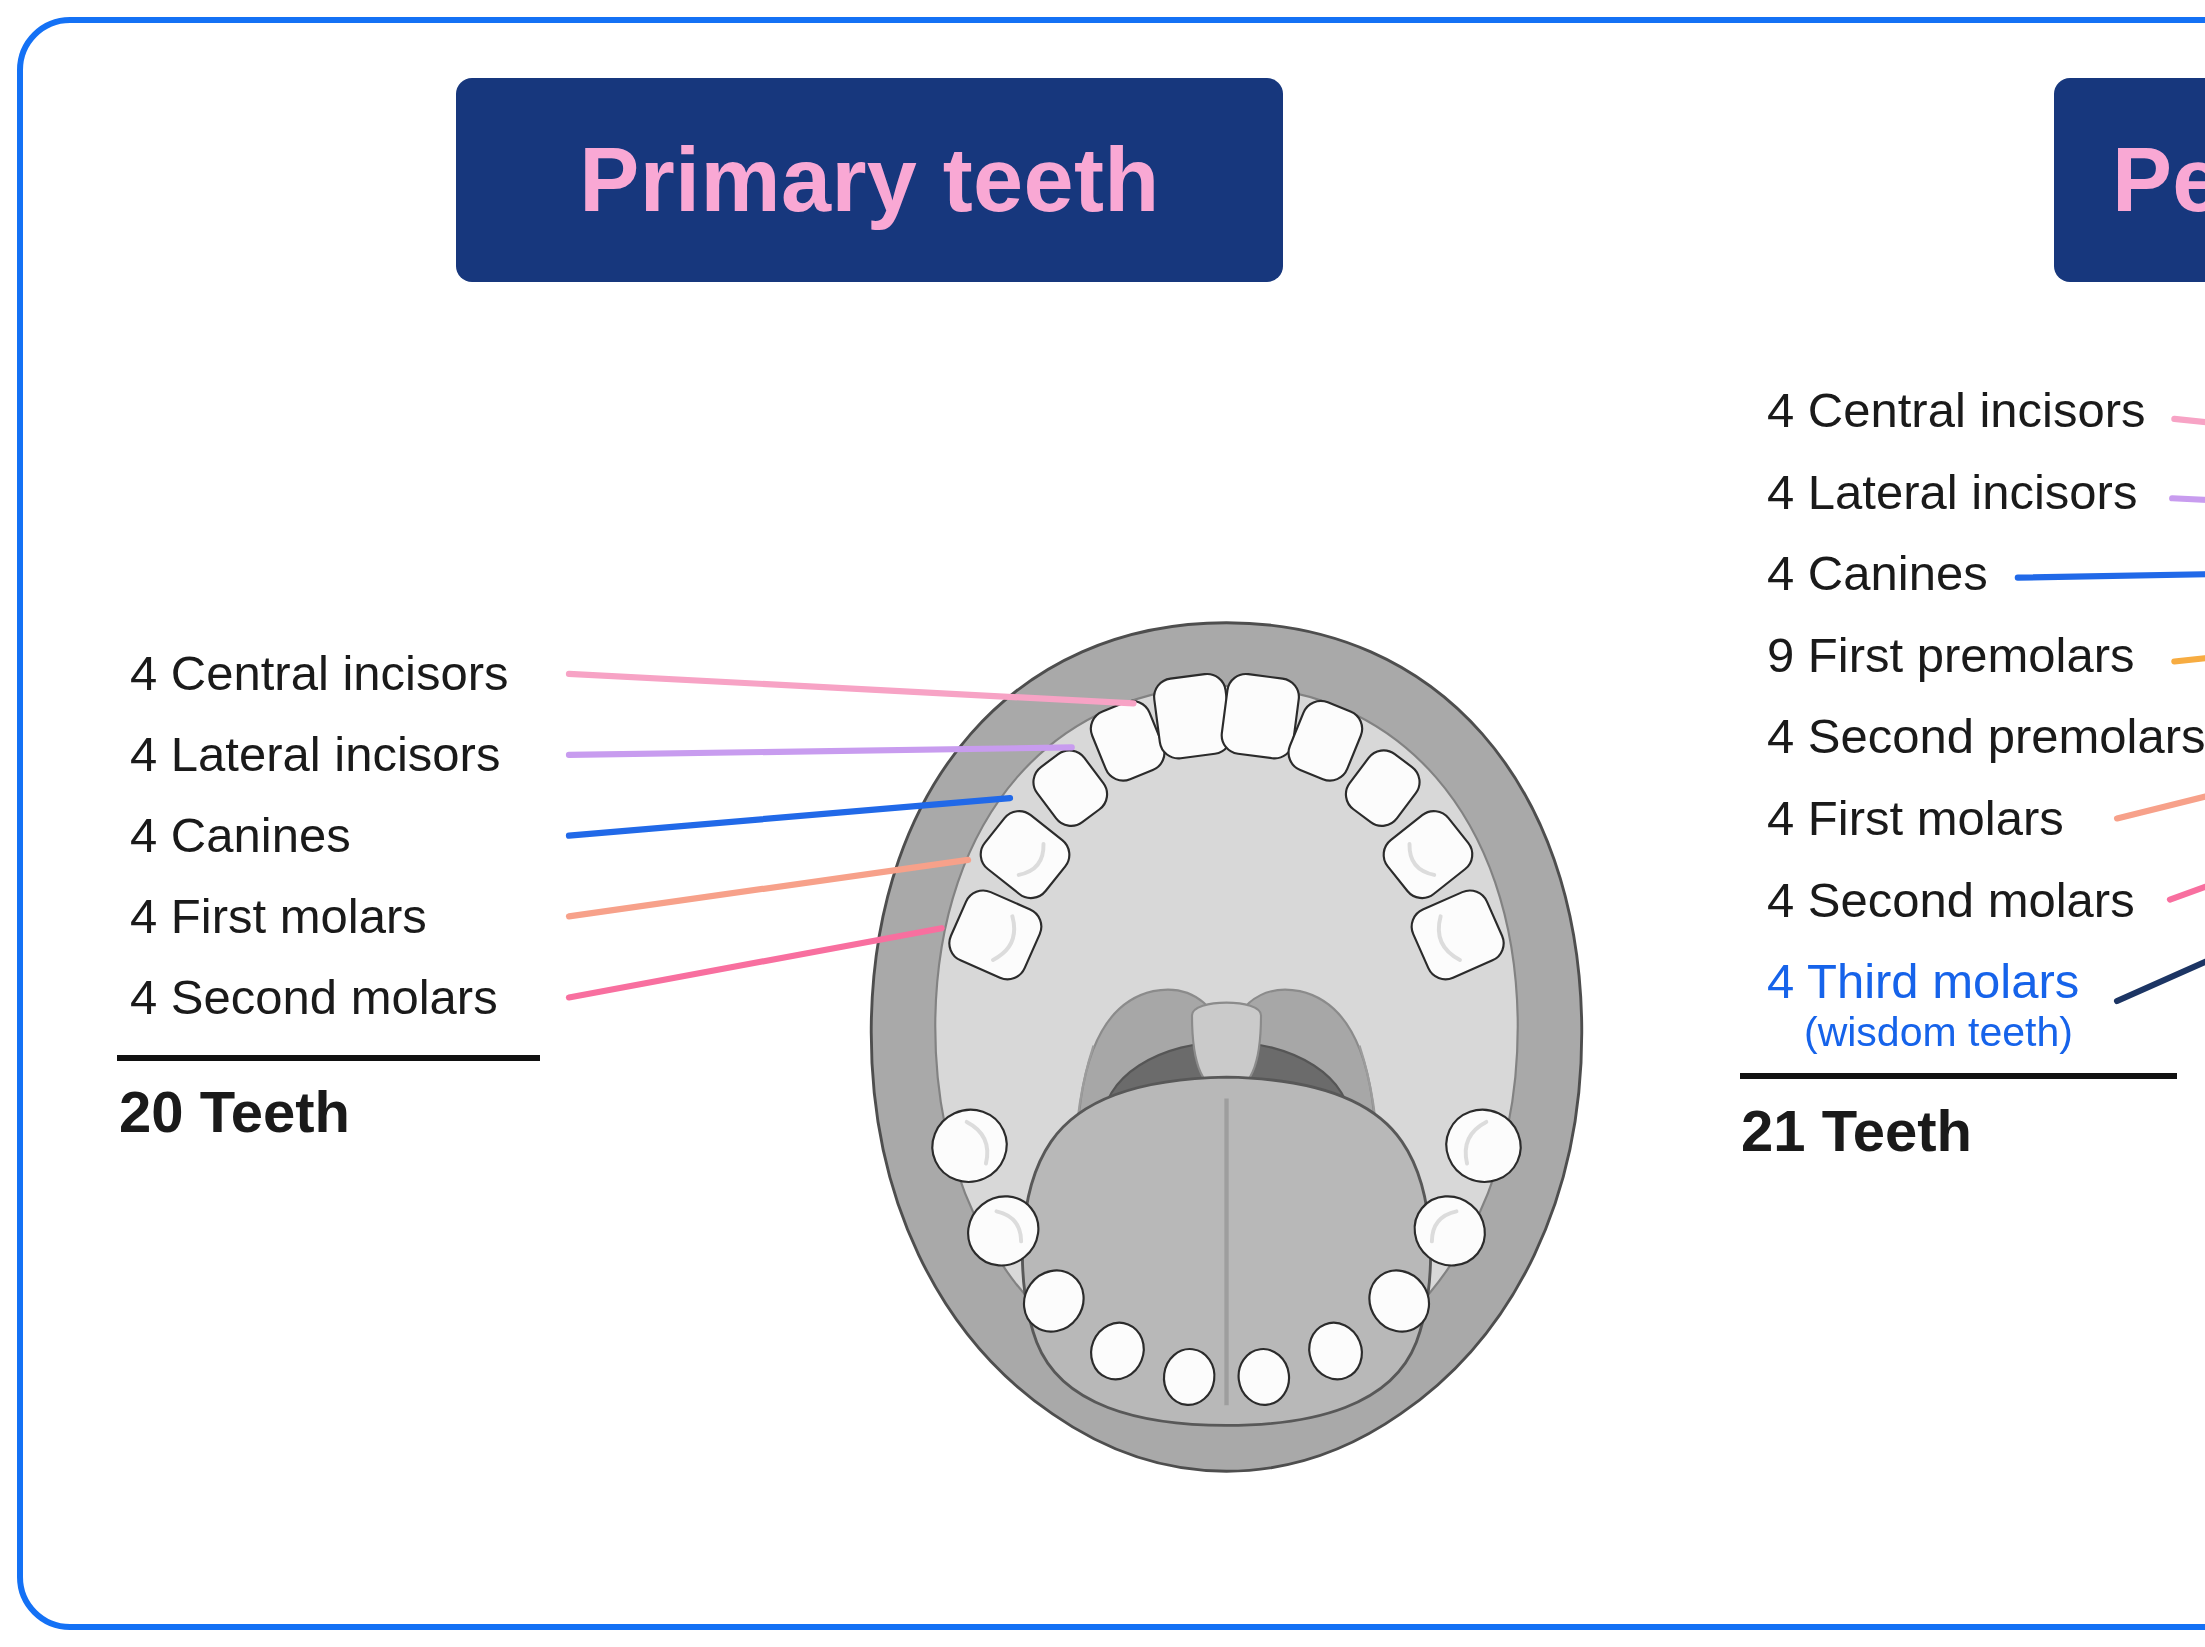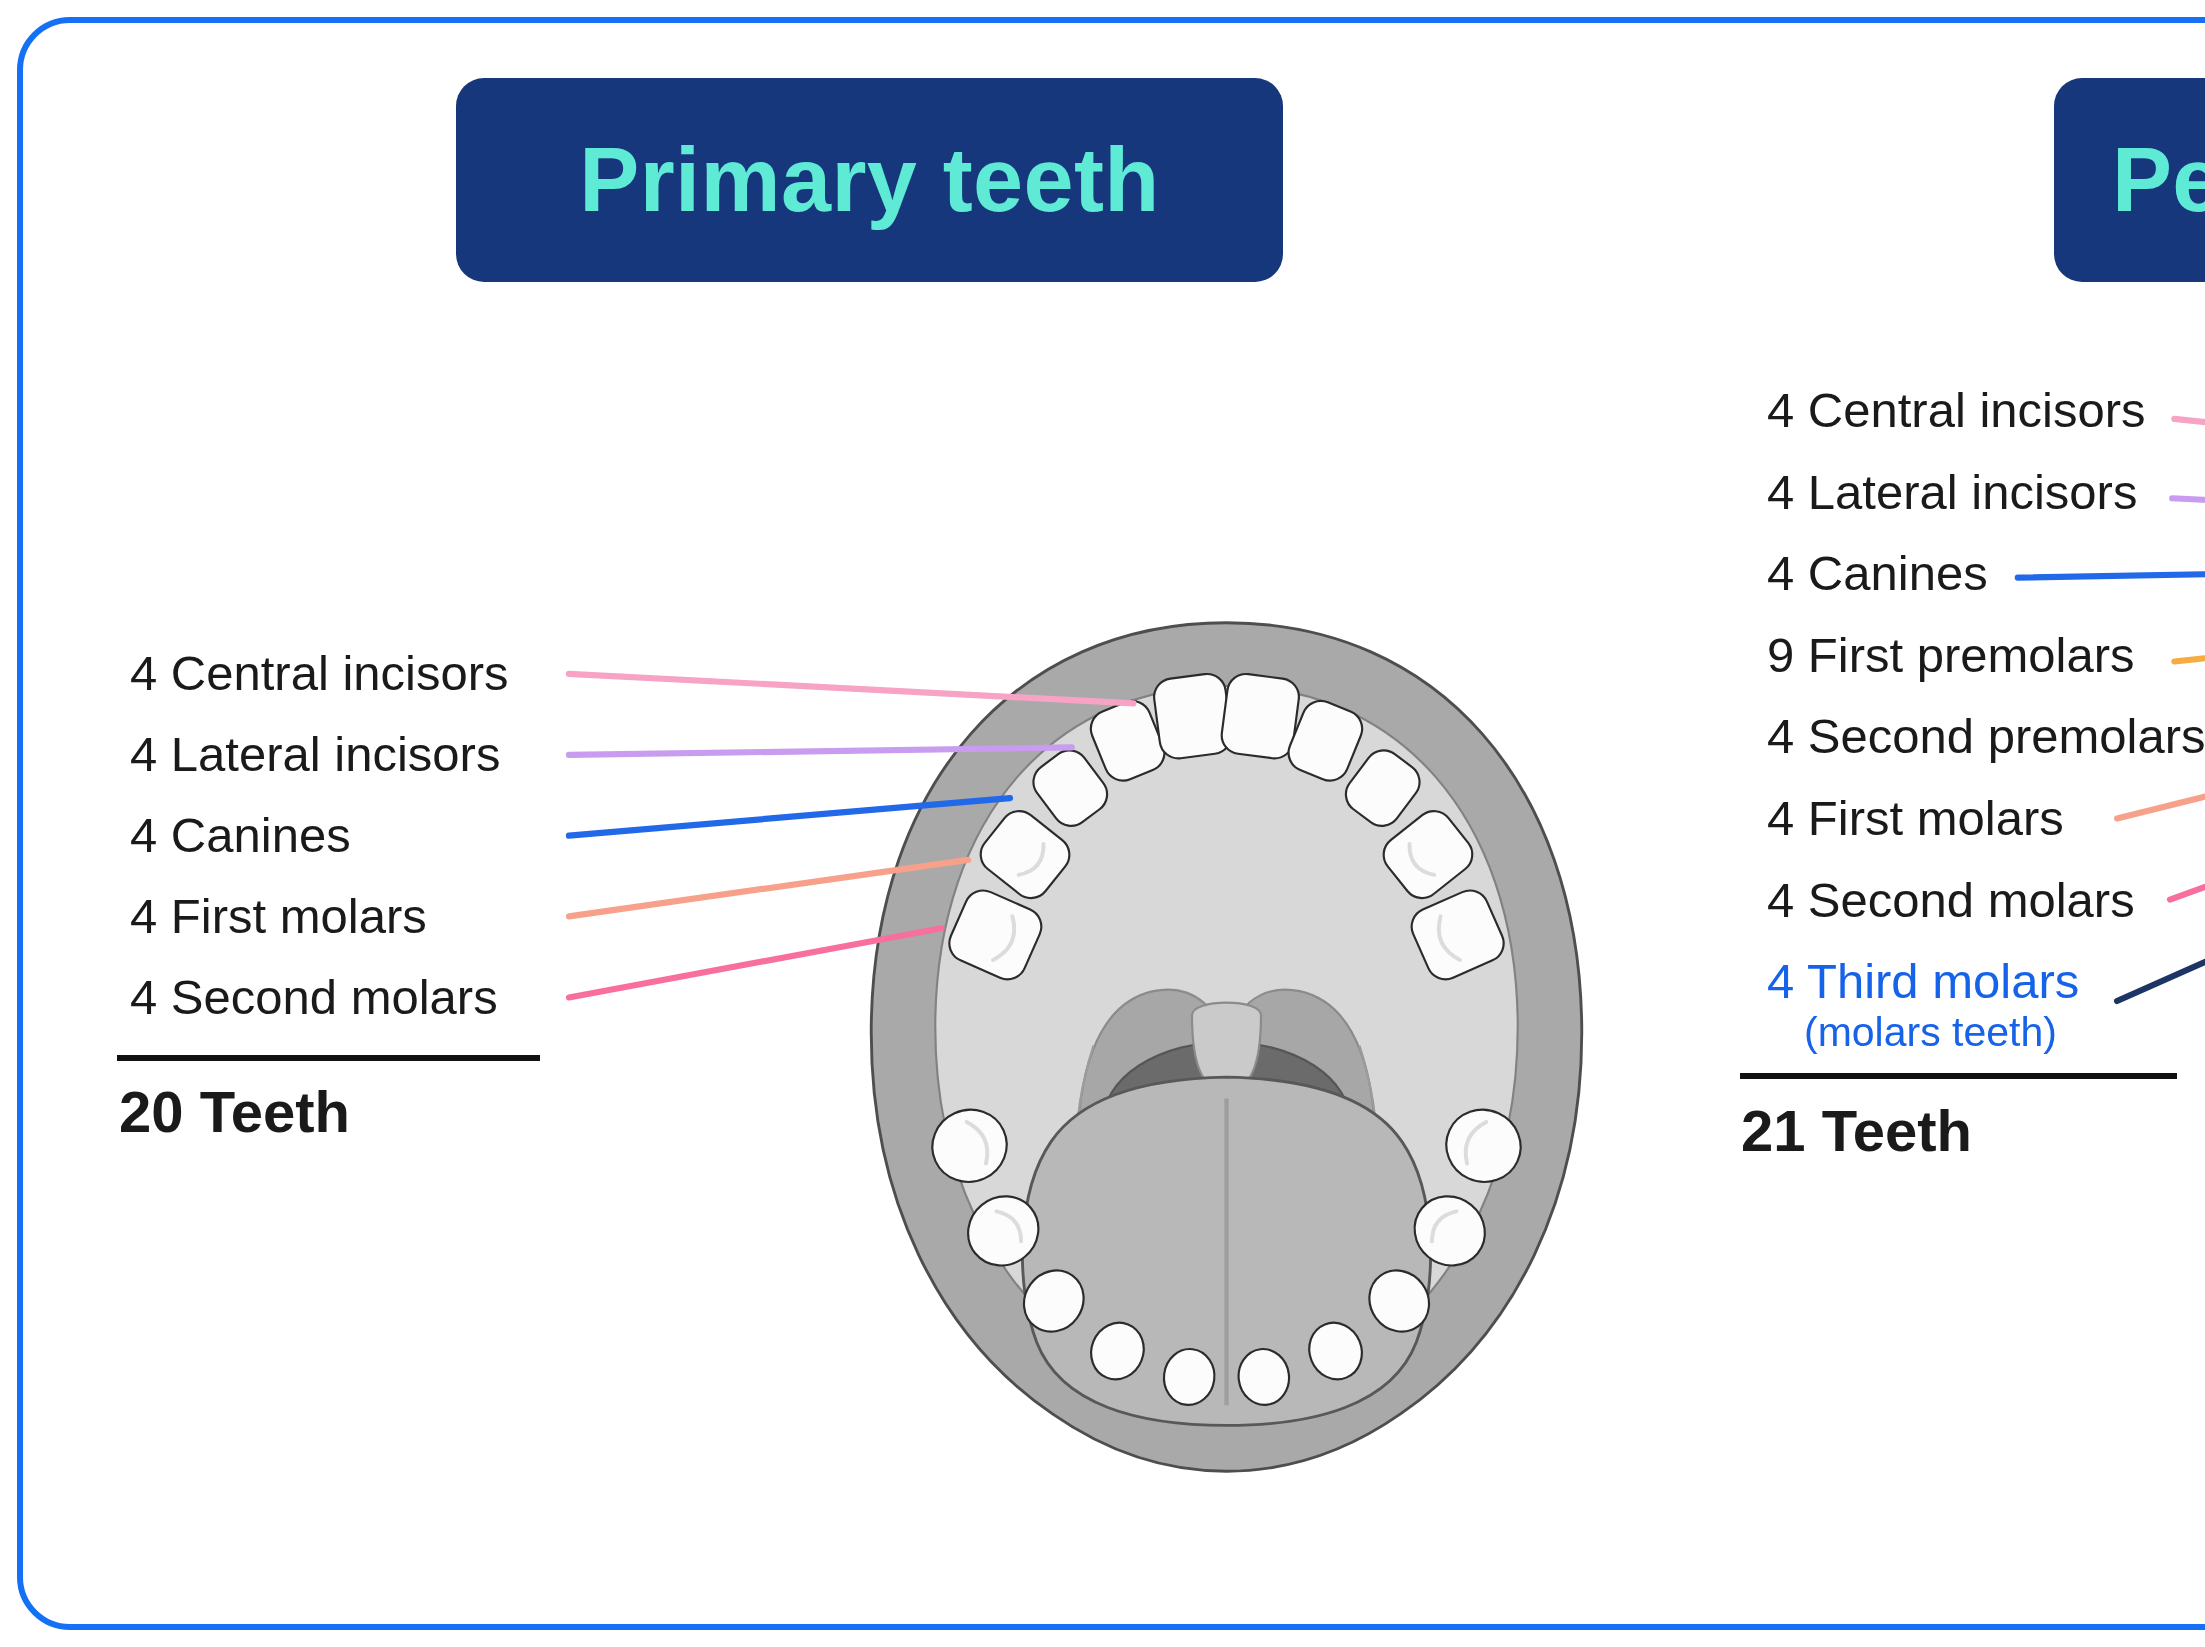--- a/index.html
+++ b/index.html
@@ -1,21 +1,21 @@
 <!DOCTYPE html>
 <html style="font-size:7px"><head>
 <meta charset="utf-8">
 <style>
   html,body{margin:0;padding:0;background:#ffffff;width:3408px;height:1647px;overflow:hidden;
     font-family:"Liberation Sans","DejaVu Sans",sans-serif;color:#1a1a1a;}
   .frame{position:absolute;left:17px;top:17px;width:3362px;height:1601px;
     border:6.2px solid #1471f5;border-radius:53px;background:#ffffff;}
-  .badge{position:absolute;height:204px;width:827px;border-radius:28px;
+  .badge{position:absolute;height:204px;width:827px;border-radius:16px;
     display:flex;align-items:center;justify-content:center;
-    color:#5eead4;font-size:90px;font-weight:700;letter-spacing:0.4px;}
+    color:#f9a8d4;font-size:90px;font-weight:700;letter-spacing:0.4px;}
   #badge-primary{left:456px;top:78px;}
   #badge-permanent{left:2054px;top:78px;}
   ul.labels{list-style:none;margin:0;padding:0;position:absolute;}
   ul.labels li{position:absolute;left:12px;white-space:nowrap;
     font-size:49px;line-height:81px;height:81px;font-weight:400;}
   #labels-primary{left:118px;top:633px;width:485px;}
   #labels-primary li:nth-child(1){top:0px;}
   #labels-primary li:nth-child(2){top:81px;}
   #labels-primary li:nth-child(3){top:162px;}
   #labels-primary li:nth-child(4){top:243px;}
@@ -61,21 +61,21 @@
 <ul class="labels" id="labels-permanent">
   <li>4 Central incisors</li>
   <li>4 Lateral incisors</li>
   <li>4 Canines</li>
   <li>9 First premolars</li>
   <li>4 Second premolars</li>
   <li>4 First molars</li>
   <li>4 Second molars</li>
   <li style="color: rgb(22, 99, 234);">4 Third molars</li>
 </ul>
-<div class="subtext" style="color: rgb(22, 99, 234);">(molars teeth)</div>
+<div class="subtext" style="color: rgb(22, 99, 234);">(wisdom teeth)</div>
 <div class="rule" id="rule-permanent"></div>
 <div class="total" id="total-permanent">21 Teeth</div>
 
 <svg class="mouth" id="mouth-primary" viewBox="0 0 1000 1200" preserveAspectRatio="none">
     <path d="M 500 8 C 795 8 988 235 994 565 C 998 810 898 1005 742 1112 C 662 1168 580 1192 500 1192 C 420 1192 338 1168 258 1112 C 102 1005 2 810 6 565 C 12 235 205 8 500 8 Z" fill="#a9a9a9" stroke="#4e4e4e" stroke-width="4"></path>
     <path d="M 500 96 C 742 96 900 282 905 560 C 908 768 826 930 698 1022 C 634 1068 566 1090 500 1090 C 434 1090 366 1068 302 1022 C 174 930 92 768 95 560 C 100 282 258 96 500 96 Z" fill="#d8d8d8" stroke="#828282" stroke-width="3"></path>
     <path d="M 292 772 C 290 640 318 540 398 522 C 458 510 492 552 500 598 C 508 552 542 510 602 522 C 682 540 710 640 708 772 C 650 794 350 794 292 772 Z" fill="#a7a7a7" stroke="#8b8b8b" stroke-width="3"></path>
     <ellipse cx="500" cy="705" rx="172" ry="112" fill="#6b6b6b" stroke="#565656" stroke-width="3"></ellipse>
     <path d="M 452 556 C 452 630 470 662 500 662 C 530 662 548 630 548 556 C 548 532 452 532 452 556 Z" fill="#cacaca" stroke="#8b8b8b" stroke-width="3"></path>
     <path d="M 315 598 C 282 700 278 832 318 954" fill="none" stroke="#9c9c9c" stroke-width="3"></path>

